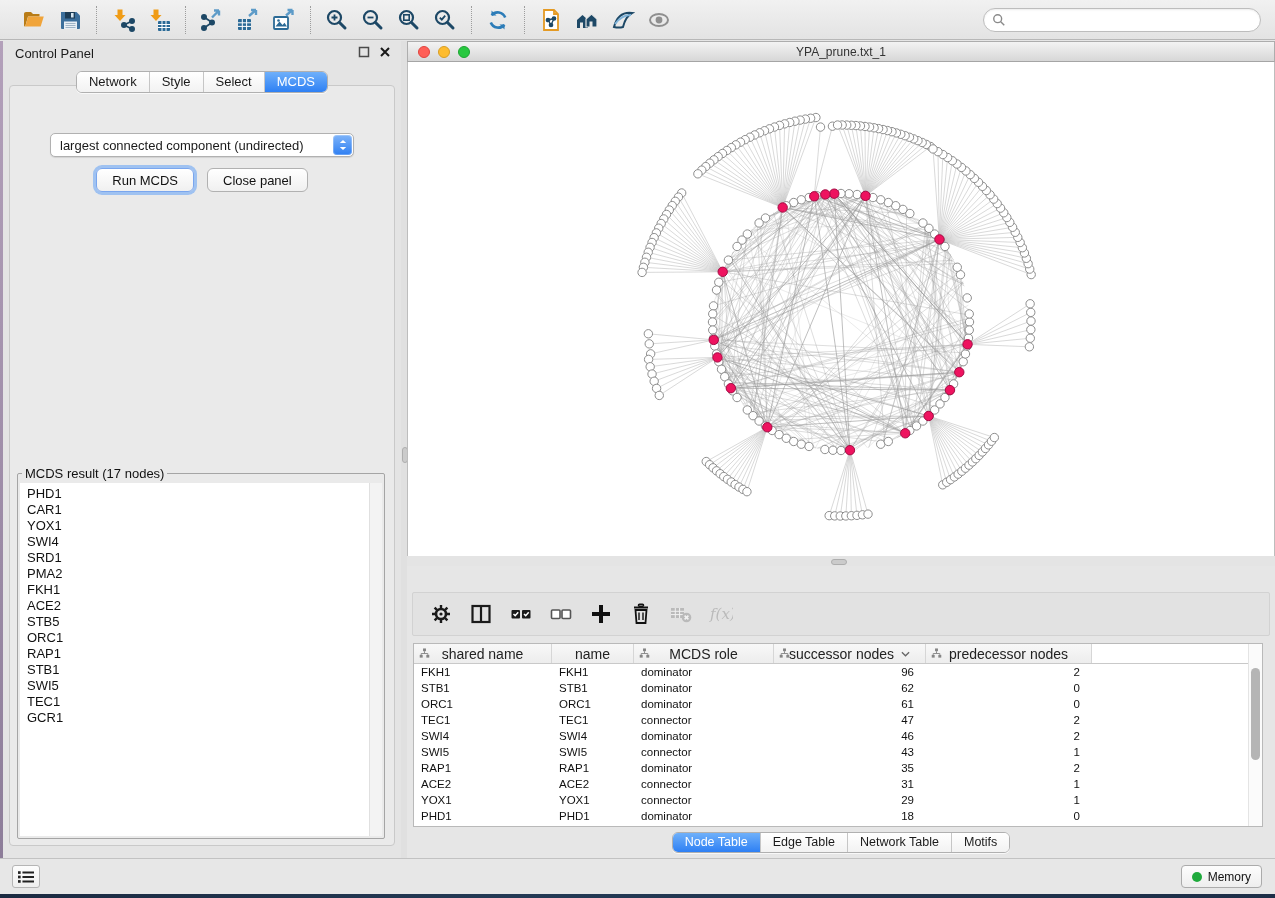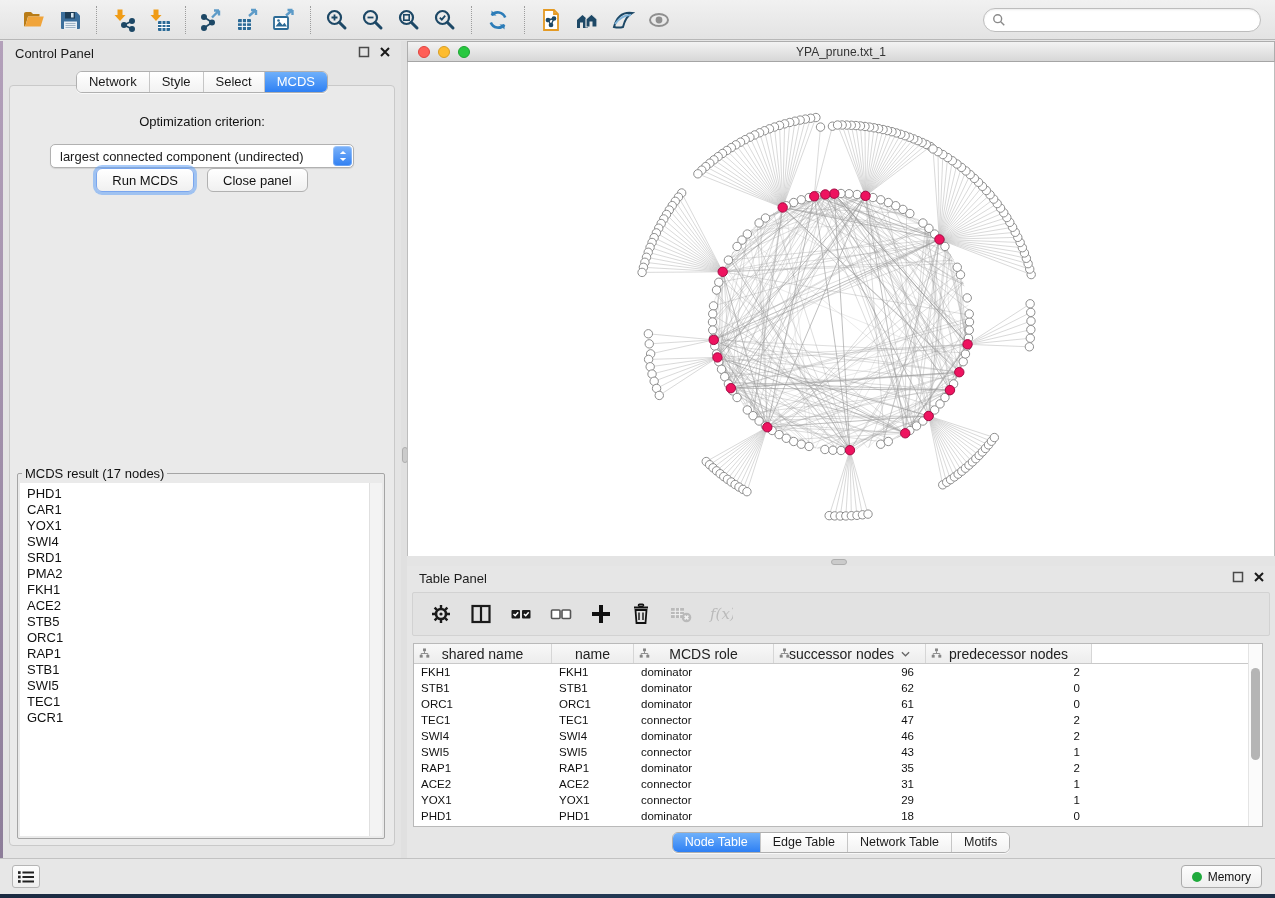--- a/index.html
+++ b/index.html
@@ -38,21 +38,21 @@
        background:linear-gradient(#ffffff,#f2f2f2);white-space:nowrap;}
   .seg:last-child{border-right:none;}
   .seg.selected{background:linear-gradient(#6fb0fa,#2e80f4);color:#fff;}
 
   
   #control-panel{position:absolute;left:3px;top:41px;width:398px;height:817px;background:#e4e4e4;}
   #cp-tabs-wrap{position:absolute;left:0;right:0;top:30px;text-align:center;z-index:2;}
   .cp-box{position:absolute;left:6px;right:6px;top:44px;bottom:12px;background:#eaeaea;
        border:1px solid #c9c9c9;border-radius:4px;}
   .opt-label{margin-top:28px;text-align:center;font-size:13px;color:#111;}
-  .select{position:absolute;left:40px;right:40px;top:58px;height:24px;background:#fff;
+  .select{position:absolute;left:40px;right:40px;top:47px;height:24px;background:#fff;
        border:1px solid #b1b1b1;border-radius:5px;font-size:13px;line-height:24px;
        padding-left:9px;box-sizing:border-box;box-shadow:0 1px 1px rgba(0,0,0,.10);}
   .select .stepper{position:absolute;right:1px;top:1px;bottom:1px;width:19px;border-radius:4px;
        background:linear-gradient(#7db3f9,#2f7ff2);display:flex;flex-direction:column;
        align-items:center;justify-content:center;gap:2px;box-shadow:inset 0 0 0 1px rgba(255,255,255,.25);}
   .cp-buttons{position:absolute;left:0;right:0;top:82px;display:flex;justify-content:center;gap:13px;}
   .btn{height:24px;padding:0 15px;border:1px solid #b1b1b1;border-radius:6px;
        background:linear-gradient(#ffffff,#f0f0f0);font-size:13px;color:#111;
        font-family:"Liberation Sans",sans-serif;}
   .btn.focus{box-shadow:0 0 0 3px rgba(96,160,246,.55);border-color:#7aa6ee;}
@@ -424,21 +424,20 @@
           </svg>
       </span>
     </div>
     <div id="cp-tabs-wrap"><span id="cp-tabs" class="seg-group">
           <span class="seg">Network</span>
           <span class="seg">Style</span>
           <span class="seg">Select</span>
           <span class="seg selected">MCDS</span>
         </span></div>
     <div class="cp-box">
-      <div class="opt-label">Optimization criterion:</div>
       <div class="select">
         <span>largest connected component (undirected)</span>
         <span class="stepper">
           <svg width="8" height="5">
               <use href="#icon-chevron-up"></use>
             </svg>
           <svg width="8" height="5">
               <use href="#icon-chevron-down"></use>
             </svg>
         </span>
@@ -1197,31 +1196,20 @@
           </g>
         </svg>
     </div>
   </section>
 
   <div id="hsplit">
       <div class="grip-h"></div>
     </div>
 
   <section id="table-panel">
-    <div class="panel-header">
-      <span class="panel-title">Table Panel</span>
-      <span class="win-icons">
-        <svg width="12" height="12">
-            <use href="#icon-float"></use>
-          </svg>
-        <svg width="12" height="12">
-            <use href="#icon-close"></use>
-          </svg>
-      </span>
-    </div>
     <div id="tp-toolbar">
         <button class="tp-btn">
           <svg width="24" height="24">
             <use href="#icon-gear"></use>
           </svg>
         </button>
         <button class="tp-btn">
           <svg width="24" height="24">
             <use href="#icon-columns"></use>
           </svg>

